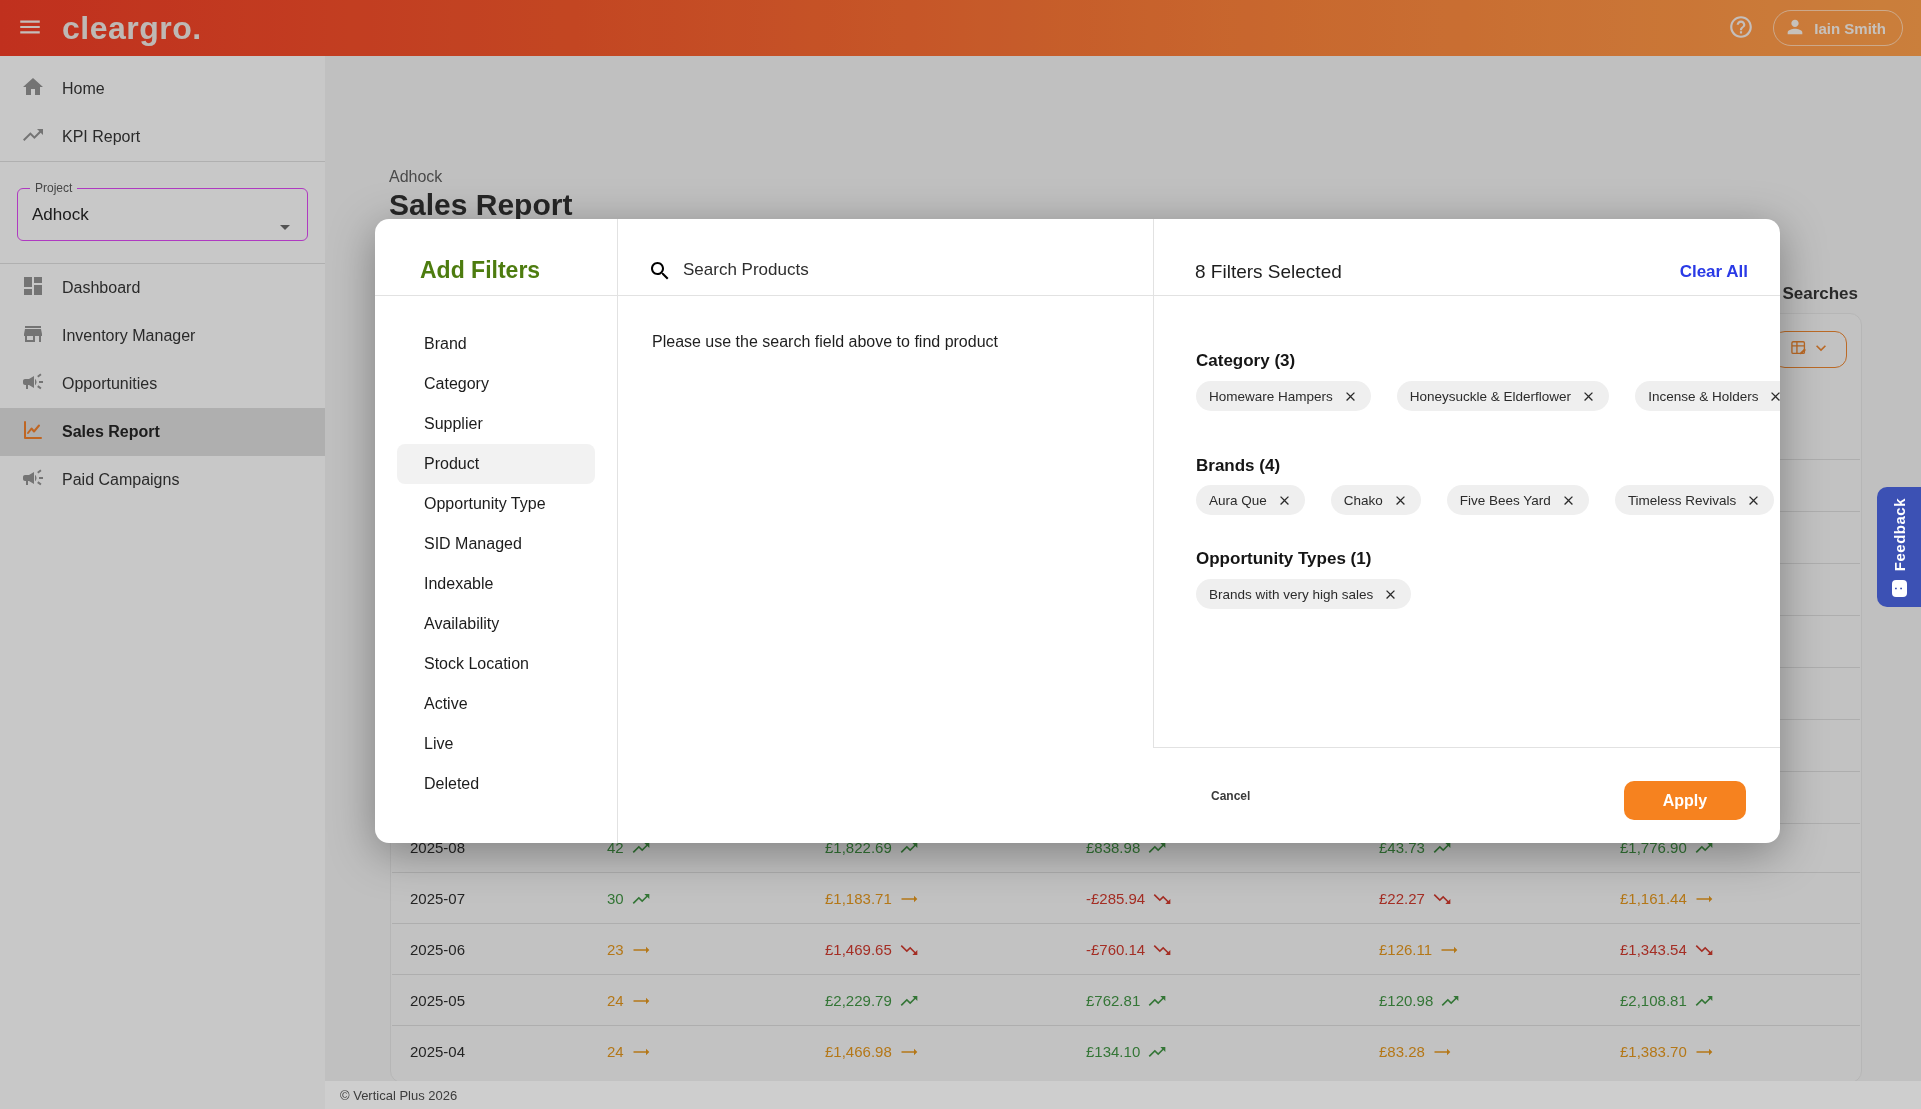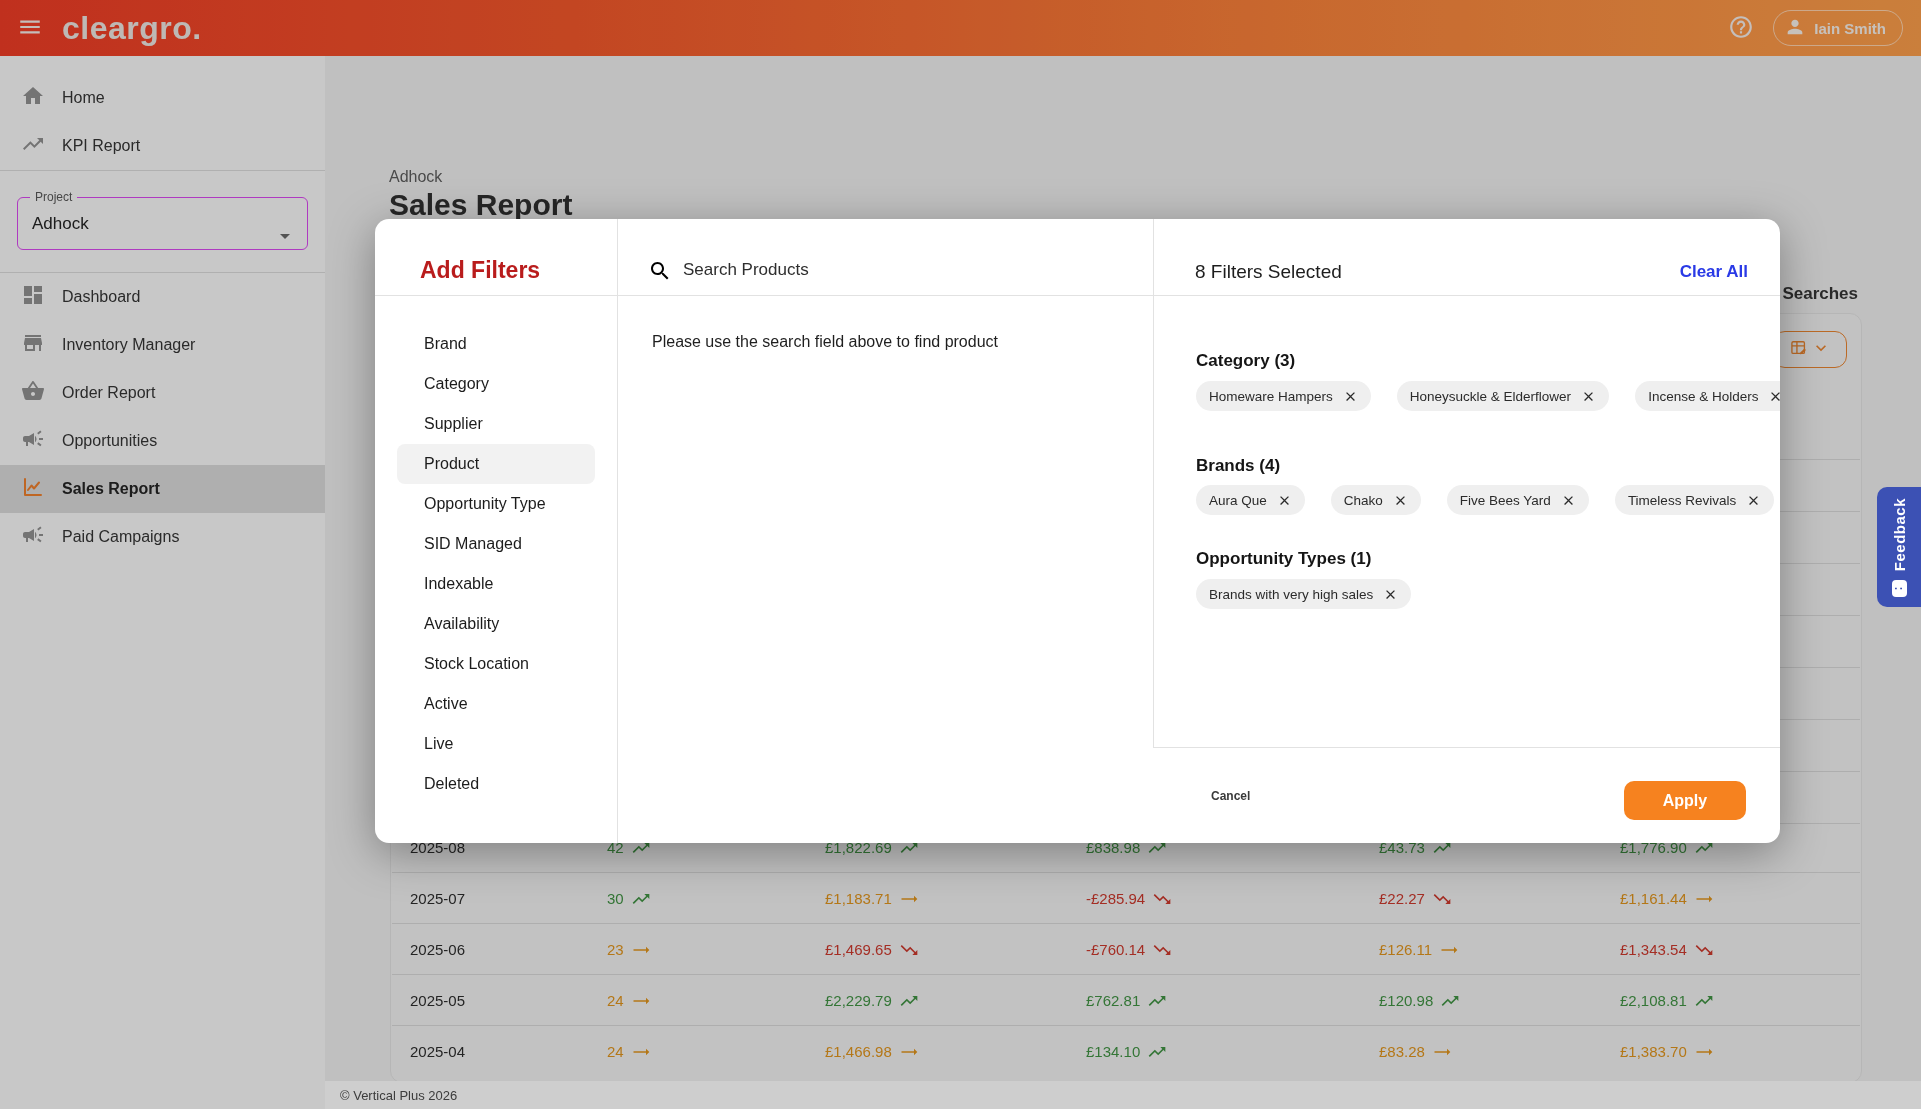--- a/index.html
+++ b/index.html
@@ -15,21 +15,21 @@
   .logo { color:#ece5e0; font-size:32px; font-weight:bold; letter-spacing:0.5px; margin-left:18px; }
   .header-right { position:absolute; right:18px; top:0; height:56px; display:flex; align-items:center; gap:18px; }
   .help-btn { background:none; border:none; color:#f3ece8; width:28px; height:28px; }
   .help-btn svg { width:26px; height:26px; }
   .user-pill { height:36px; border:1px solid rgba(255,255,255,.55); border-radius:18px;
     background:transparent; display:flex; align-items:center; gap:8px; padding:0 16px 0 10px;
     color:#f6efe9; font-size:15px; font-weight:bold; font-family:inherit; }
   .user-pill svg { width:22px; height:22px; fill:#f6efe9; }
 
   
-  .sidebar { position:absolute; left:0; top:56px; width:325px; bottom:0; background:#f8f8f8; padding-top:18px;text-align:center; }
+  .sidebar { position:absolute; left:0; top:56px; width:325px; bottom:0; background:#f8f8f8; padding-top:9px;text-align:center; }
   .side-item { height:48px; display:flex; align-items:center; gap:17px; padding-left:21px; cursor:pointer; }
   .side-item svg { width:24px; height:24px; fill:#8f8f8f; flex:0 0 auto; }
   .side-item .lbl { font-size:16px; color:#333; }
   .side-item.active { background:#d9d9d9; }
   .side-item.active svg { fill:#ed7d2a; }
   .side-item.active .lbl { font-weight:bold; color:#222; }
   .side-divider { height:1px; background:#dadada; }
   .project-wrap { padding:26px 17px 22px 17px; }
   .project-select { position:relative; border:1px solid #d946ef; border-radius:6px; height:53px;
     display:flex; align-items:center; padding:0 14px; cursor:pointer; }
@@ -69,21 +69,21 @@
 
   
   .overlay { position:absolute; inset:0; background:rgba(10,10,10,0.20); z-index:40; }
 
   
   .modal { position:absolute; left:375px; top:219px; width:1405px; height:624px; background:#fff;
     border-radius:14px; z-index:50; box-shadow:0 10px 45px rgba(0,0,0,.35); overflow:hidden; }
   .m-header-divider { position:absolute; left:0; right:0; top:76px; height:1px; background:#e2e2e2; }
   .m-vdiv1 { position:absolute; left:242px; top:0; bottom:0; width:1px; background:#e2e2e2; }
   .m-vdiv2 { position:absolute; left:778px; top:0; height:528px; width:1px; background:#e2e2e2; }
-  .m-title { position:absolute; left:45px; top:38px; font-size:23px; font-weight:bold; color:#b91c1c; }
+  .m-title { position:absolute; left:45px; top:38px; font-size:23px; font-weight:bold; color:#4d7c0f; }
   .m-search-icon { position:absolute; left:273px; top:40px; width:24px; height:24px; fill:#757575; }
   .m-search-input { position:absolute; left:308px; top:30px; width:440px; height:42px; border:none; outline:none;
     font-size:17px; color:#222; font-family:inherit; background:transparent; }
   .m-search-input::placeholder { color:#2e2e2e; opacity:1; }
   .m-count { position:absolute; left:820px; top:42px; font-size:19px; color:#1d1d1d; }
   .m-clear { position:absolute; right:32px; top:43px; font-size:17px; color:#2a3ae6; font-weight:bold;
     background:none; border:none; font-family:inherit; cursor:pointer; }
   .filter-list { position:absolute; left:22px; top:105px; width:198px; }
   .fitem { height:40px; display:flex; align-items:center; padding-left:27px; font-size:16px; color:#1c1c1c;
     border-radius:8px; cursor:pointer; }
@@ -175,26 +175,20 @@
     <span class="lbl">Dashboard</span>
   </div>
   <div class="side-item">
     <span><svg viewBox="0 0 24 24">
           <path d="M20 4H4v2h16V4zm1 10v-2l-1-5H4l-1 5v2h1v6h10v-6h4v6h2v-6h1zm-9 4H6v-4h6v4z"></path>
         </svg></span>
     <span class="lbl">Inventory Manager</span>
   </div>
   <div class="side-item">
     <span><svg viewBox="0 0 24 24">
-          <path d="M17.21 9l-4.38-6.56a.993.993 0 0 0-.83-.42c-.32 0-.64.14-.83.43L6.79 9H2c-.55 0-1 .45-1 1 0 .09.01.18.04.27l2.54 9.27c.23.84 1 1.46 1.92 1.46h13c.92 0 1.69-.62 1.93-1.46l2.54-9.27L23 10c0-.55-.45-1-1-1h-4.79zM9 9l3-4.4L15 9H9zm3 8c-1.1 0-2-.9-2-2s.9-2 2-2 2 .9 2 2-.9 2-2 2z"></path>
-        </svg></span>
-    <span class="lbl">Order Report</span>
-  </div>
-  <div class="side-item">
-    <span><svg viewBox="0 0 24 24">
           <path d="M18 11v2h4v-2h-4zm-1.86 5.9 3.2 2.4 1.2-1.6-3.2-2.4-1.2 1.6zm4.4-11.8-1.2-1.6-3.2 2.4 1.2 1.6 3.2-2.4zM4 9c-1.1 0-2 .9-2 2v2c0 1.1.9 2 2 2h1v4h2v-4h1l5 3V6L8 9H4zm11.5 3c0-1.33-.58-2.53-1.5-3.35v6.69c.92-.81 1.5-2.01 1.5-3.34z"></path>
         </svg></span>
     <span class="lbl">Opportunities</span>
   </div>
   <div class="side-item active">
     <span><svg viewBox="0 0 24 24" fill="none" stroke="currentColor" stroke-width="2" stroke-linecap="round" stroke-linejoin="round" style="stroke:#ed7d2a;fill:none">
           <path d="M4 4v16h16"></path>
           <path d="M7 15l3.5-4.5 2.5 3L18 7.5"></path>
         </svg></span>
     <span class="lbl">Sales Report</span>

